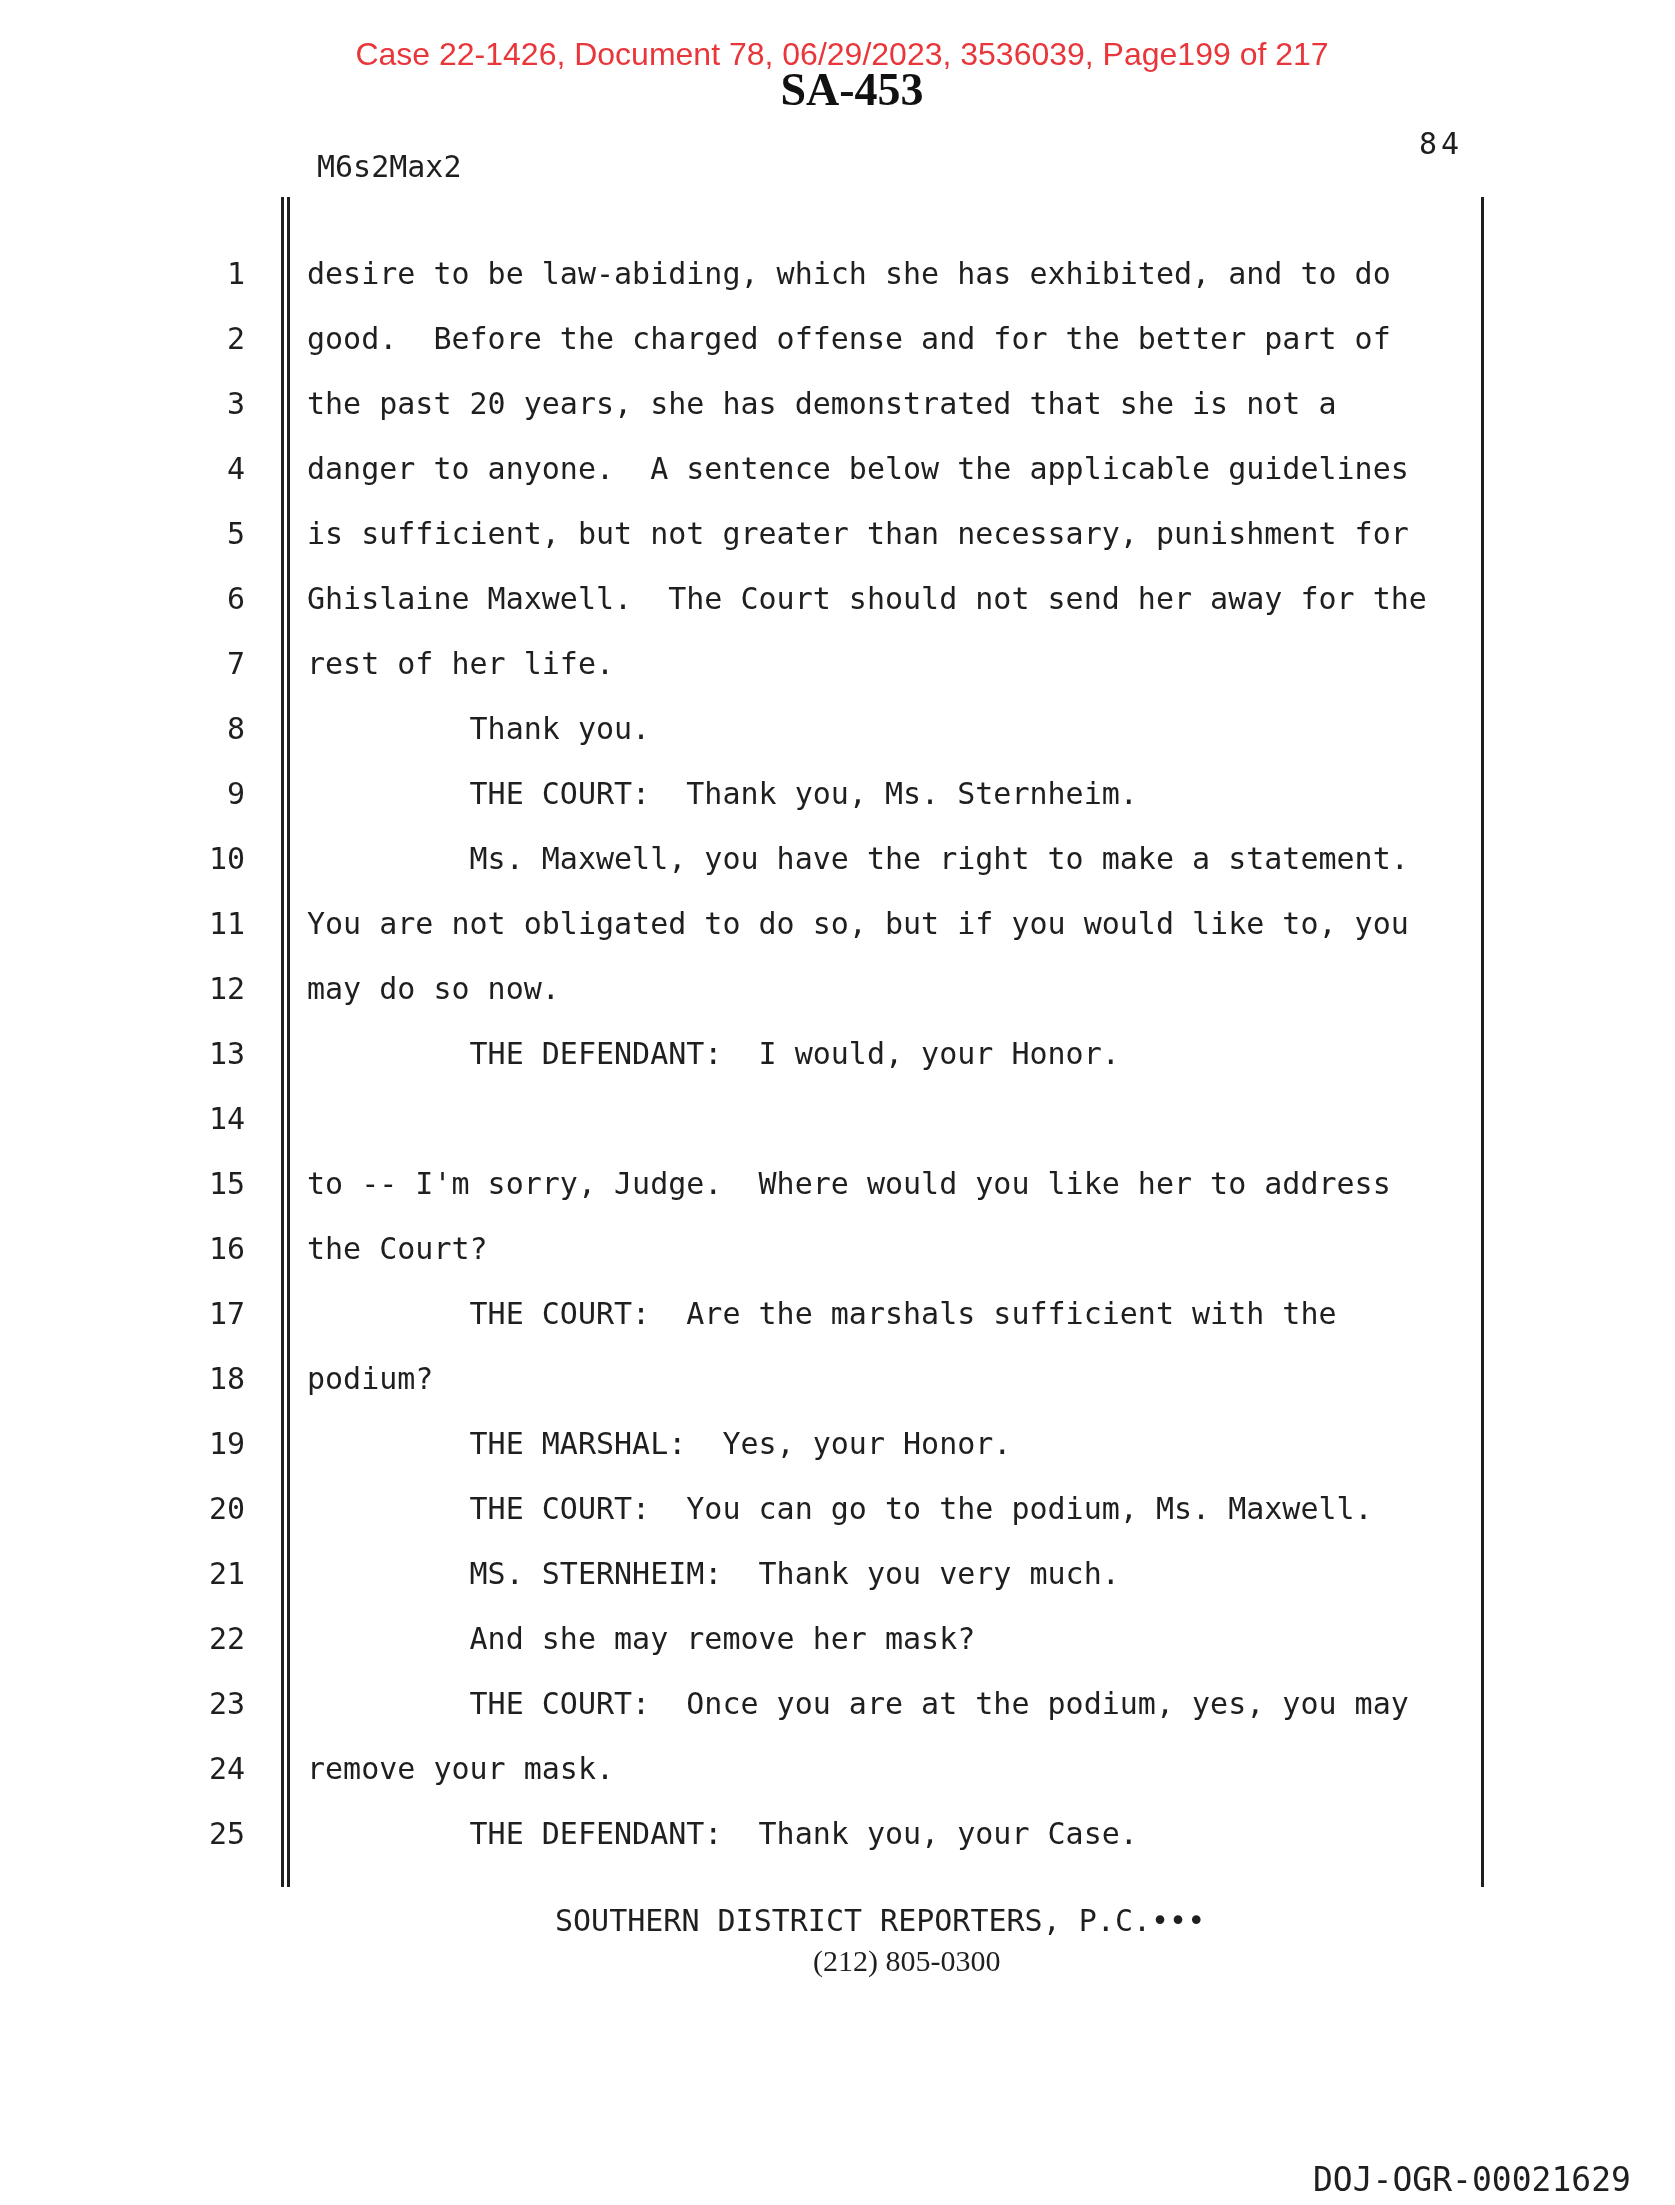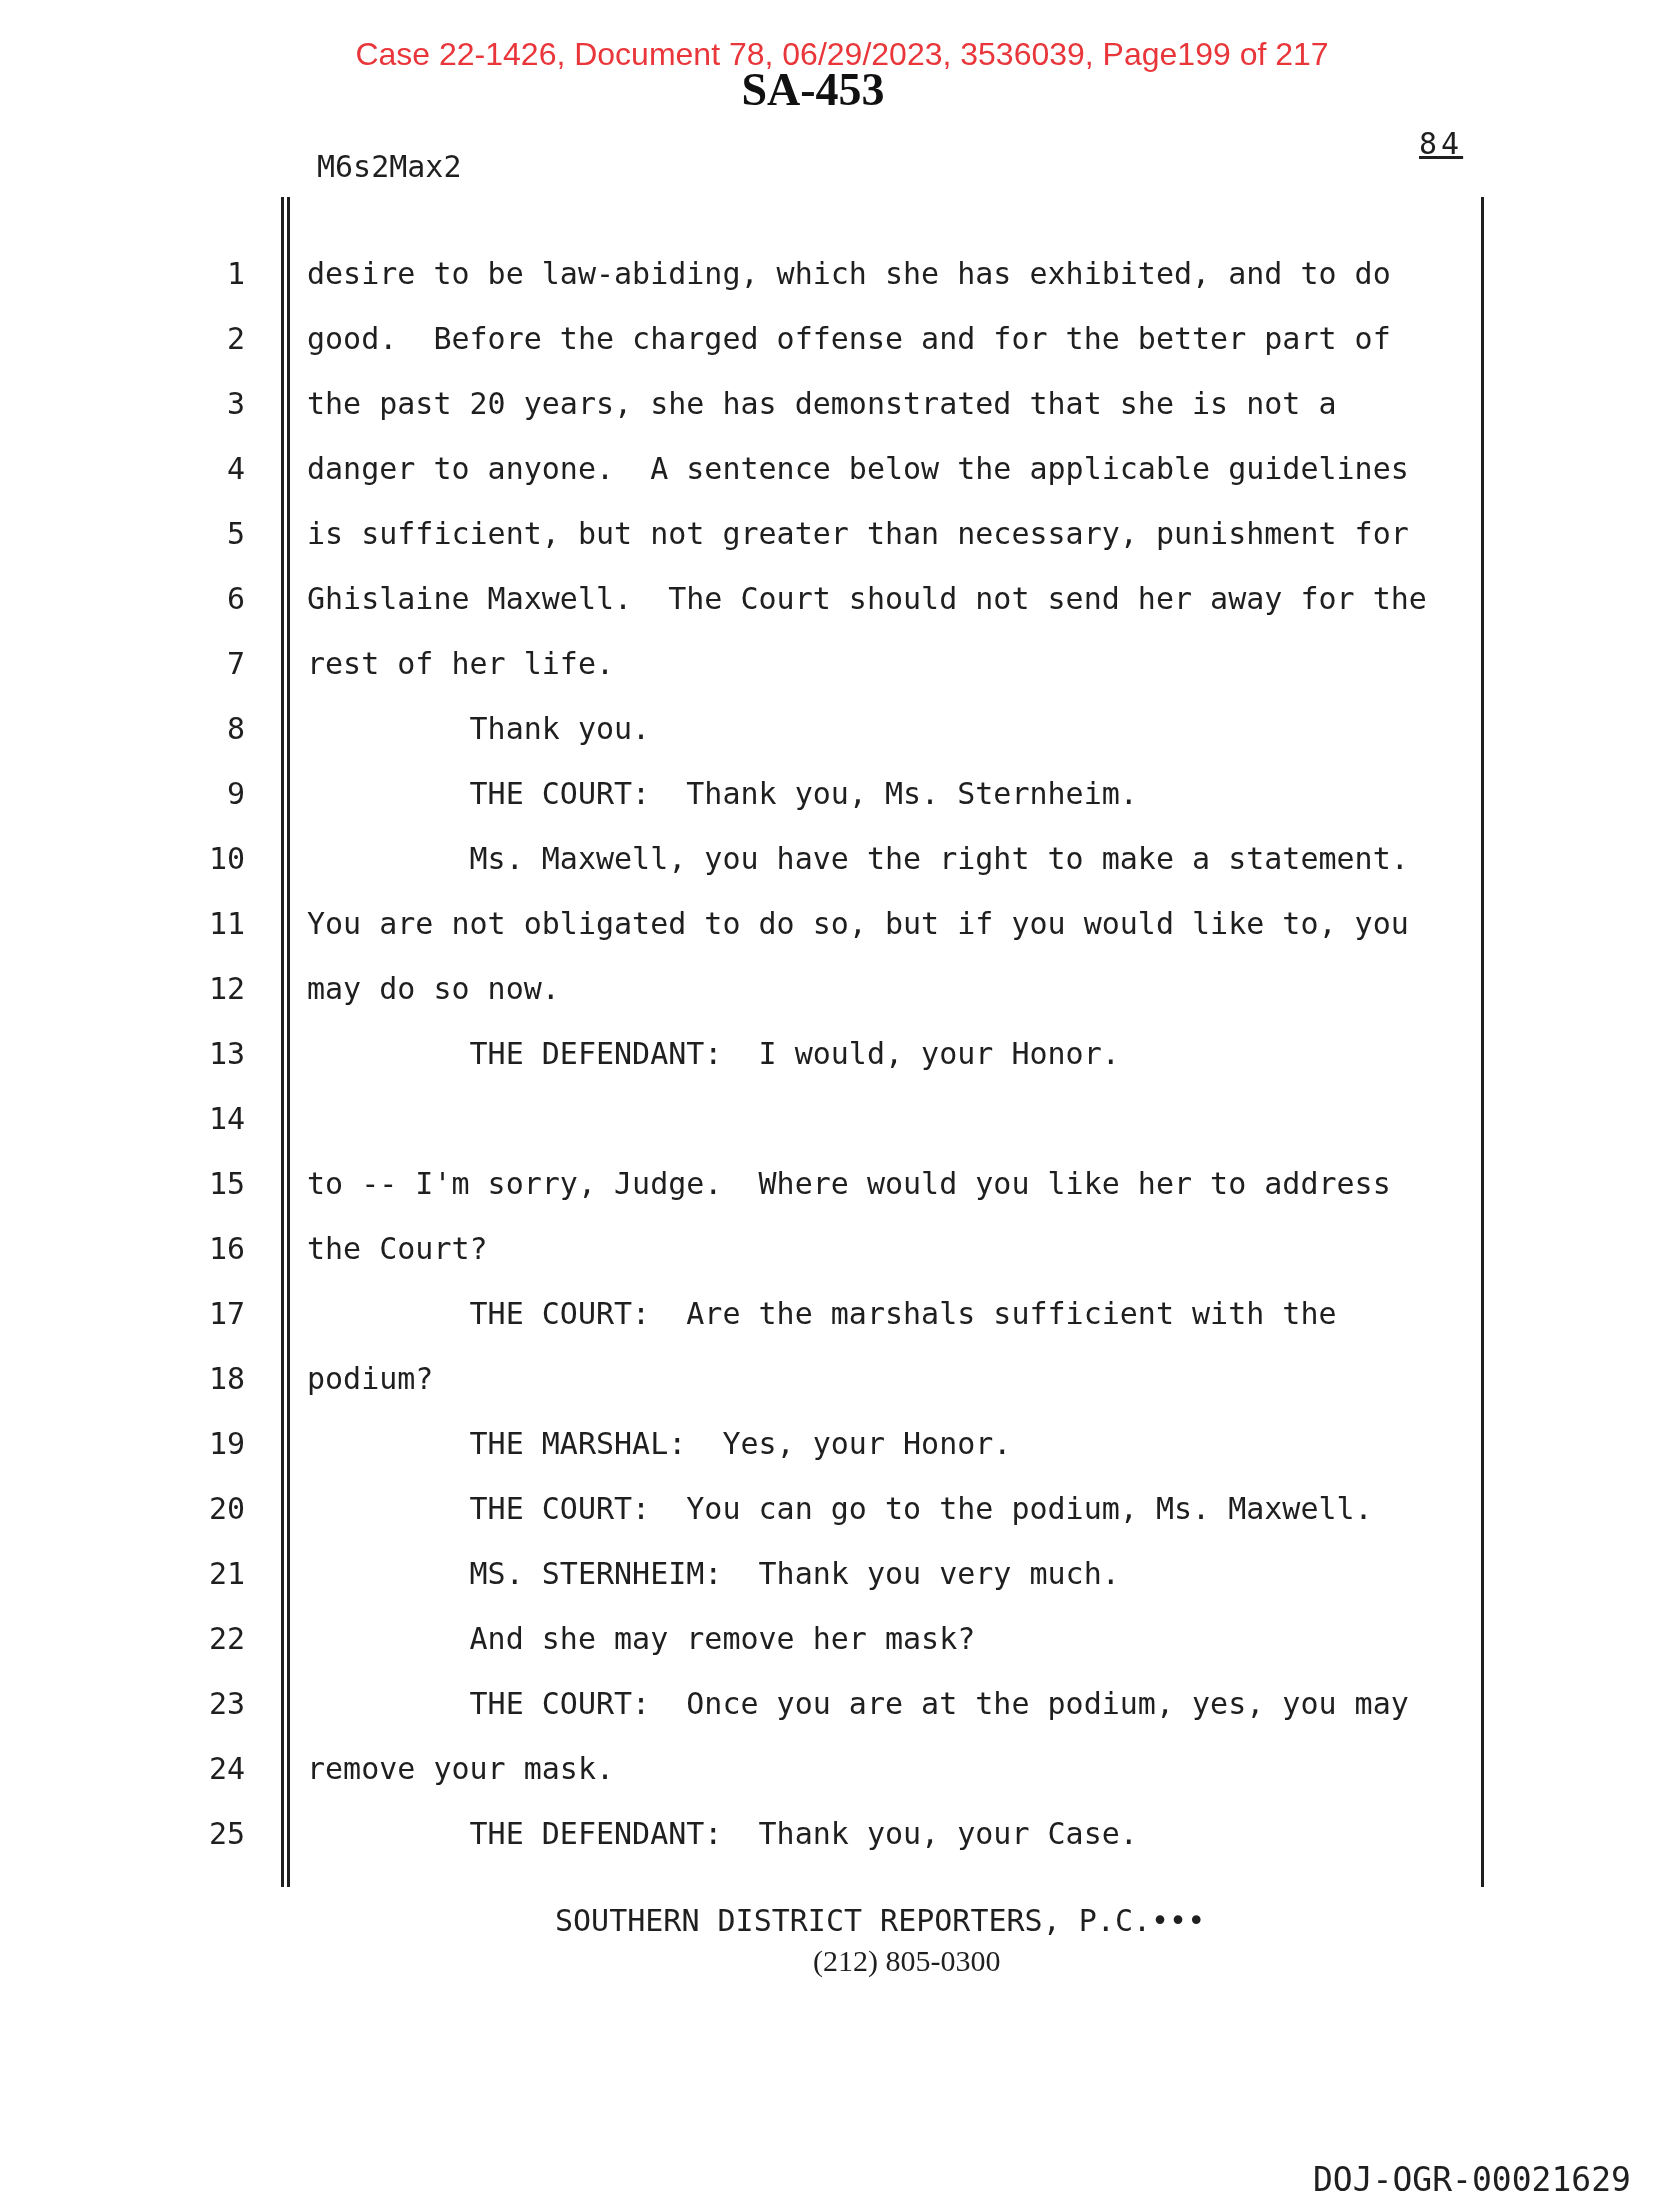--- a/index.html
+++ b/index.html
@@ -27,35 +27,34 @@
     transform: translateX(-50%);
     white-space: nowrap;
     font-family: "Liberation Sans", sans-serif;
     font-size: 32px;
     line-height: 34px;
     text-align: center;
   }
   .appendix-label {
     position: absolute;
     top: 66px;
-    left: 813px;
+    left: 852px;
     transform: translateX(-50%);
     white-space: nowrap;
     font-family: "Liberation Serif", "DejaVu Serif", serif;
     font-weight: bold;
     font-size: 46px;
     line-height: 47px;
     color: #111111;
   }
   .page-number {
     position: absolute;
     top: 129px;
     left: 1419px;
     letter-spacing: 4px;
-    text-decoration: underline;
   }
   .session-code {
     position: absolute;
     top: 152px;
     left: 317px;
     text-align: center;
   }
   .vrule {
     position: absolute;
     top: 197px;

